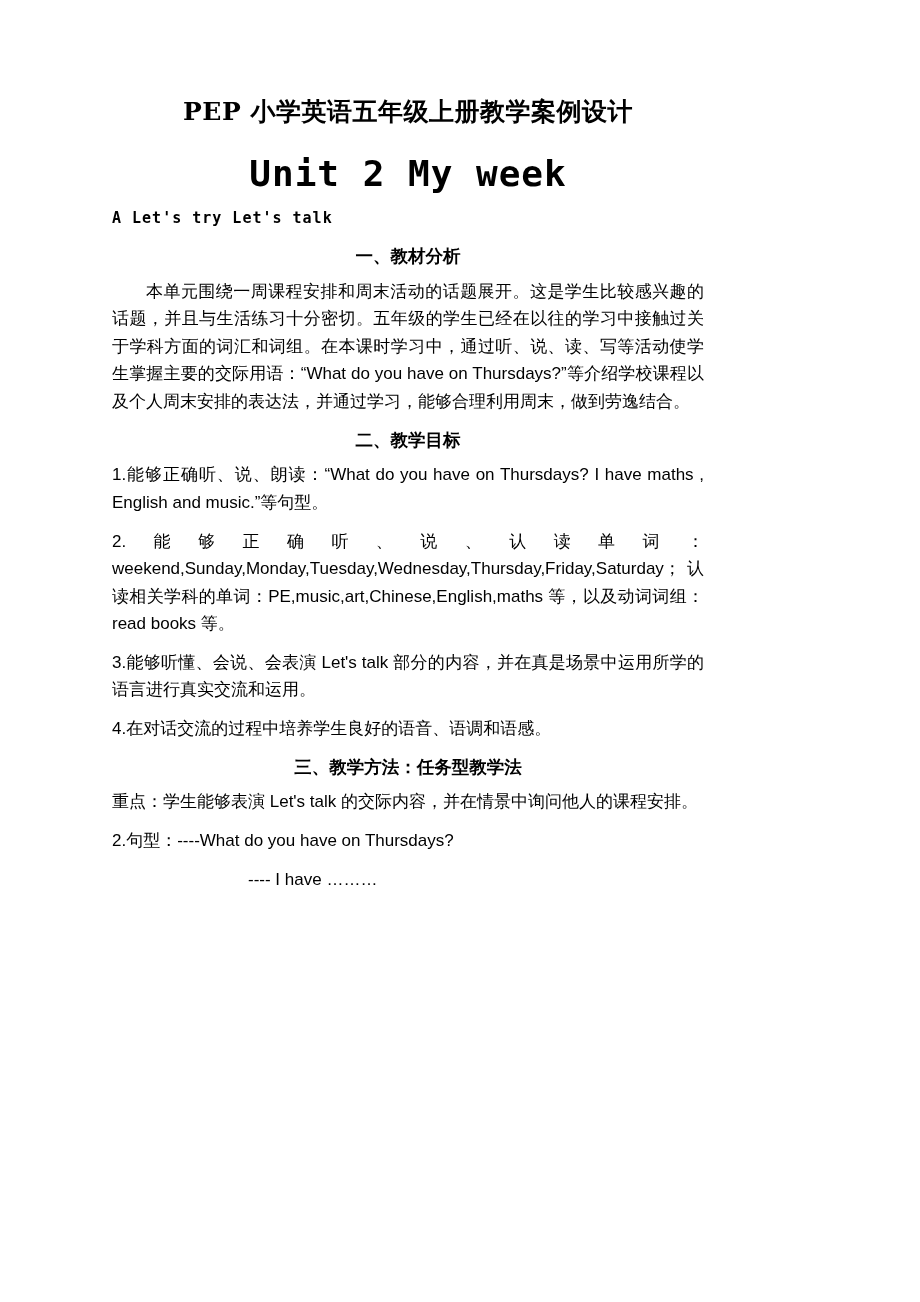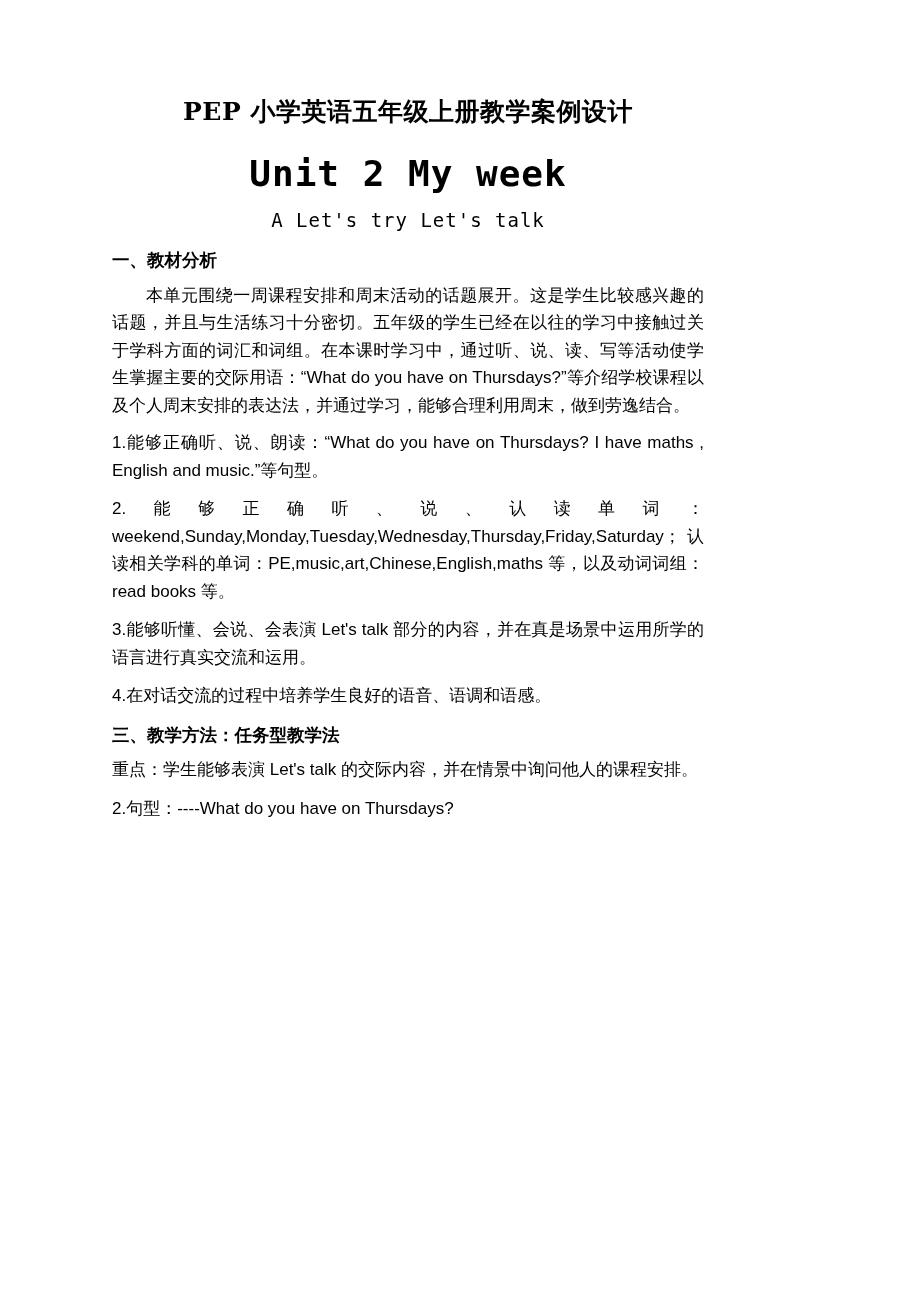--- a/index.html
+++ b/index.html
@@ -33,33 +33,33 @@
   .unit-title {
     text-align: center;
     font-family: "DejaVu Sans Mono", monospace;
     font-size: 36px;
     font-weight: 700;
     letter-spacing: 1px;
     margin: 0 0 12px 0;
     line-height: 1.3;
   }
   .sub-title {
-    text-align: center;
     font-family: "DejaVu Sans Mono", monospace;
-    font-size: 19px;
-    font-weight: 400;
+    font-size: 15px;
+    font-weight: 700;
     letter-spacing: 1px;
     margin: 0 0 16px 0;
   }
   .section-head {
     font-family: "DejaVu Sans", sans-serif;
     font-weight: 700;
     font-size: 17.5px;
     margin: 12px 0 8px 0;
     line-height: 1.5;
+    text-align: center;
   }
   p.body {
     font-family: Liberation Sans, sans-serif;
     font-size: 17px;
     line-height: 1.62;
     margin: 0 0 10px 0;
     text-align: justify;
     text-justify: inter-ideograph;
   }
   p.indent {
@@ -79,24 +79,26 @@
 
   <h1 class="doc-title">PEP 小学英语五年级上册教学案例设计</h1>
 
   <h2 class="unit-title">Unit 2 My week</h2>
 
   <div class="sub-title">A Let's try   Let's talk</div>
 
   <h3 class="section-head">一、教材分析</h3>
   <p class="body indent">本单元围绕一周课程安排和周末活动的话题展开。这是学生比较感兴趣的话题，并且与生活练习十分密切。五年级的学生已经在以往的学习中接触过关于学科方面的词汇和词组。在本课时学习中，通过听、说、读、写等活动使学生掌握主要的交际用语：“What do you have on Thursdays?”等介绍学校课程以及个人周末安排的表达法，并通过学习，能够合理利用周末，做到劳逸结合。</p>
 
+  <h3 class="section-head">二、教学目标</h3>
   <p class="body hang">1.能够正确听、说、朗读：“What do you have on Thursdays? I have maths , English and music.”等句型。</p>
   <p class="body hang">2.能够正确听、说、认读单词：weekend,Sunday,Monday,Tuesday,Wednesday,Thursday,Friday,Saturday；认读相关学科的单词：PE,music,art,Chinese,English,maths 等，以及动词词组：read books 等。</p>
   <p class="body hang">3.能够听懂、会说、会表演 Let's talk 部分的内容，并在真是场景中运用所学的语言进行真实交流和运用。</p>
   <p class="body hang">4.在对话交流的过程中培养学生良好的语音、语调和语感。</p>
 
   <h3 class="section-head">三、教学方法：任务型教学法</h3>
 
   <p class="body hang">重点：学生能够表演 Let's talk 的交际内容，并在情景中询问他人的课程安排。</p>
   <p class="body hang">2.句型：----What do you have on Thursdays?</p>
+  <p class="body hang center-ish">---- I have ………</p>
 
 
 </div>
 
 </body></html>

